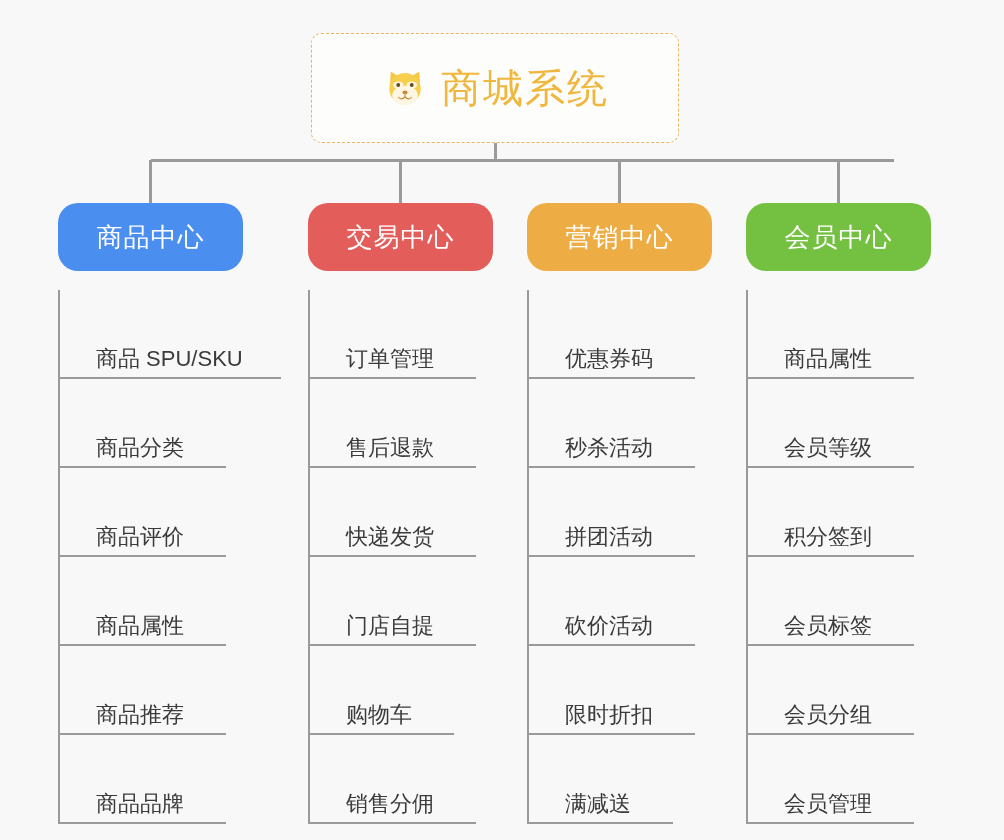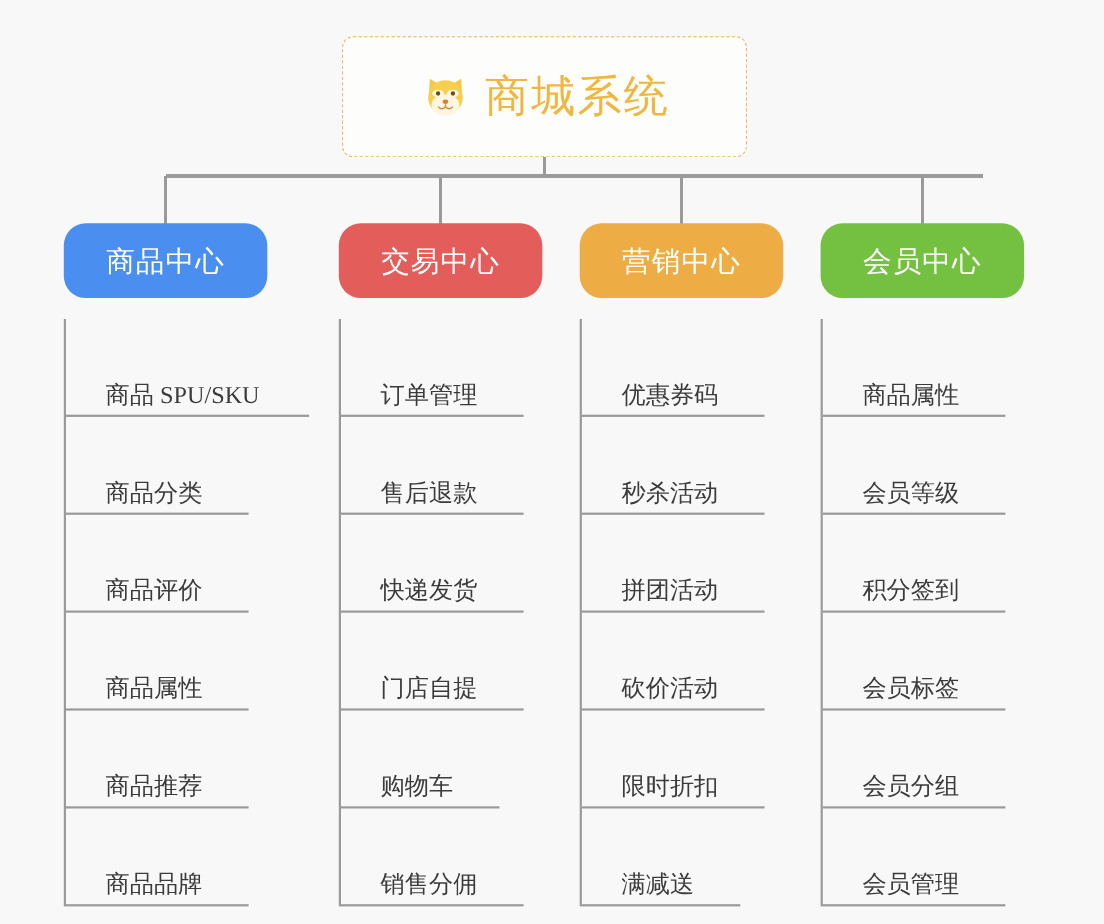--- a/index.html
+++ b/index.html
@@ -94,21 +94,20 @@
   .col-1 .cat-header { width: 185px; }
   .col-2 .cat-header { width: 185px; }
   .col-3 .cat-header { width: 185px; }
 
   
   .leaf-list {
     position: relative;
     margin-top: 19px;
     padding-left: 14px;
     border-left: 2px solid #9a9a9a;
-    font-family: Liberation Serif, serif;
   }
   .leaf-item {
     height: 89px;
     box-sizing: border-box;
     display: flex;
     align-items: flex-end;
     position: relative;
   }
   .leaf-item:last-child { height: 89px; }
   .leaf-text {

